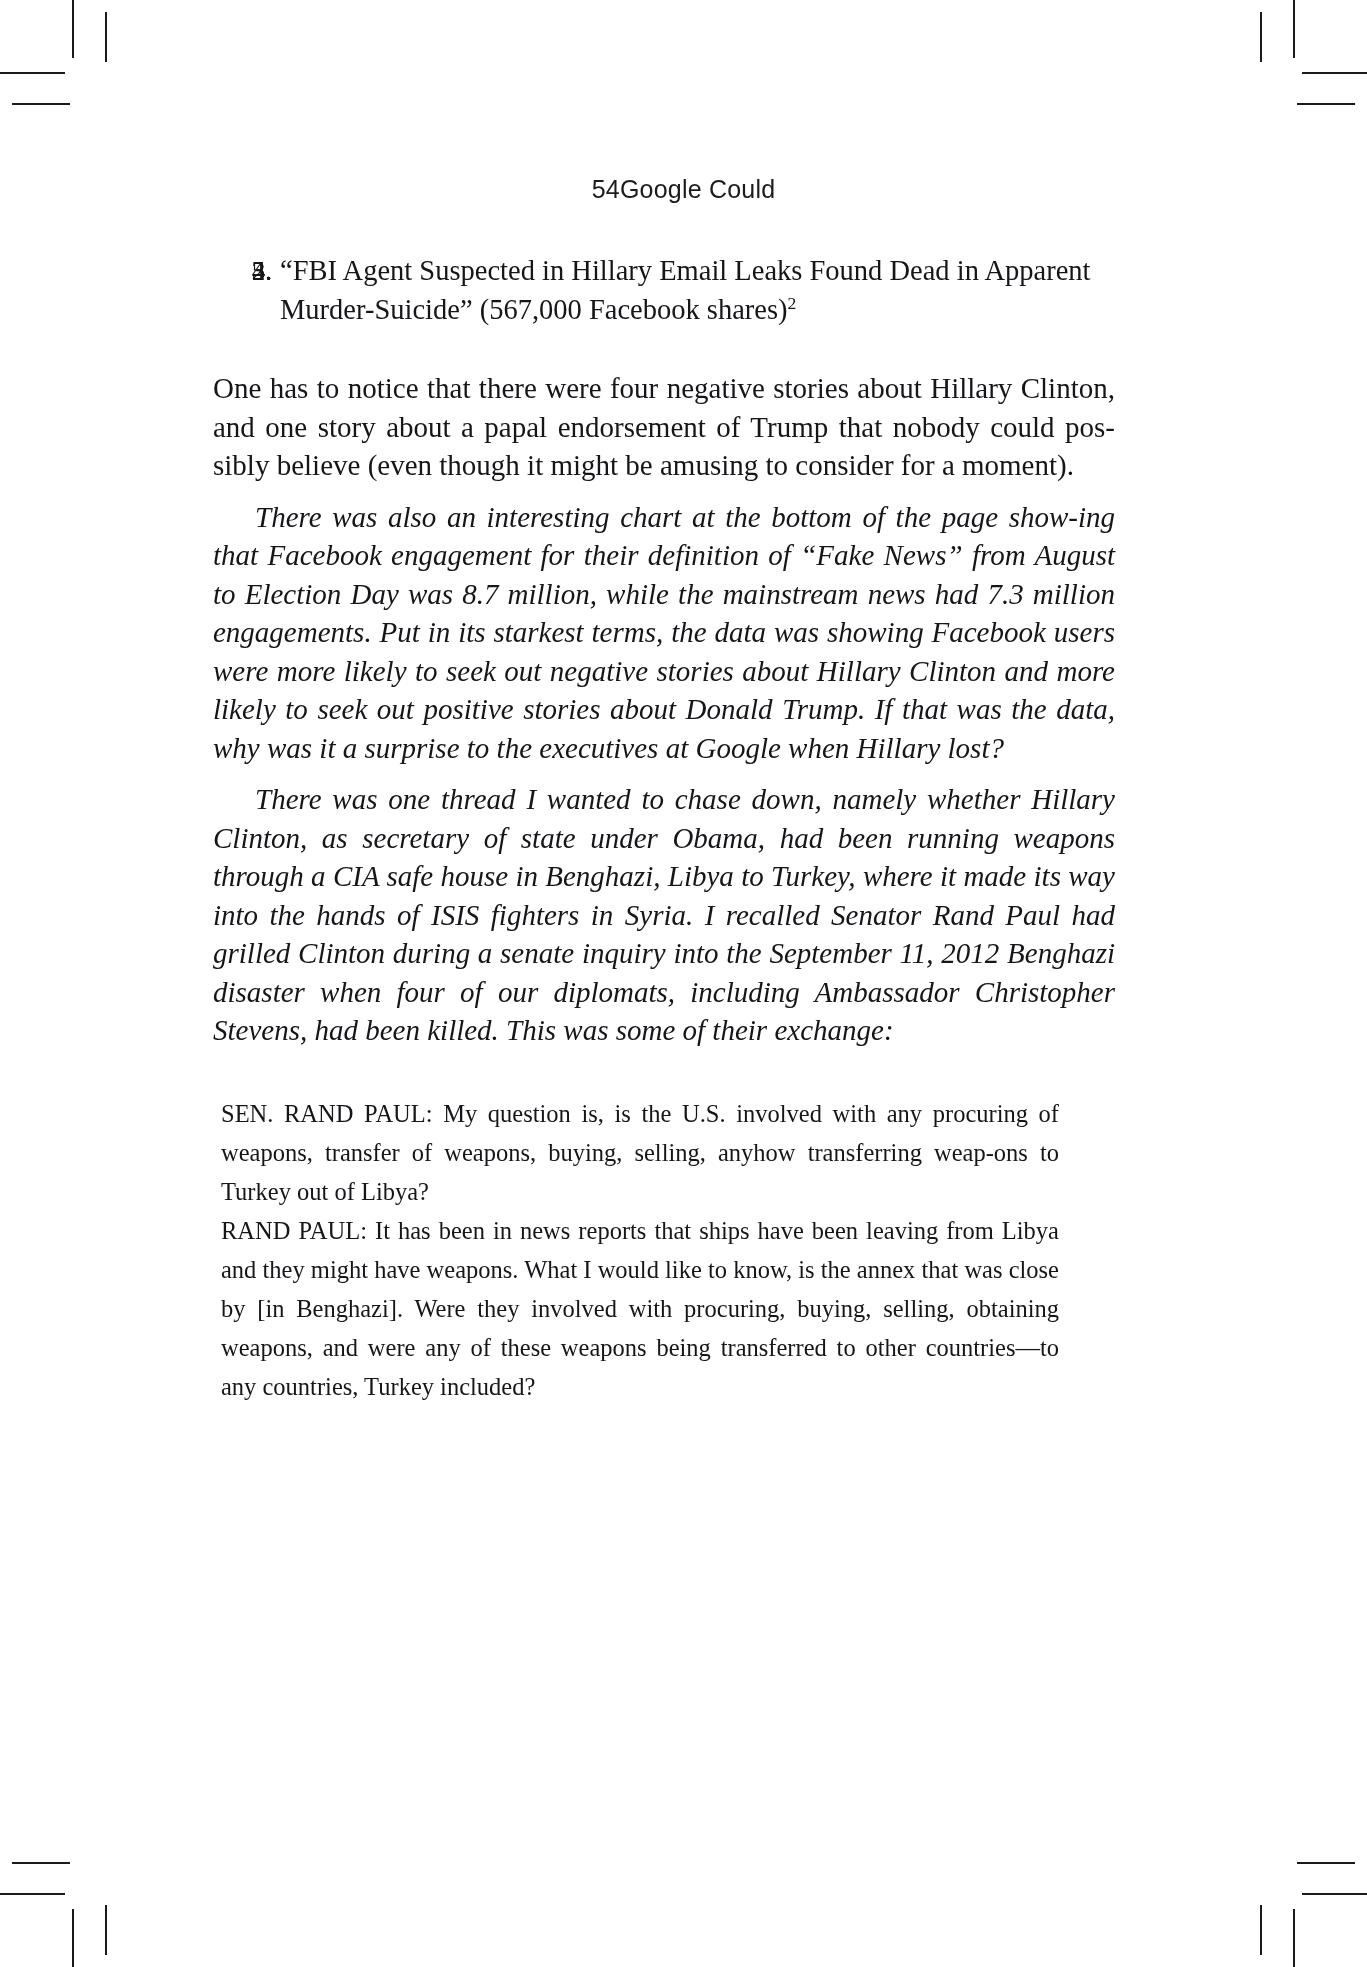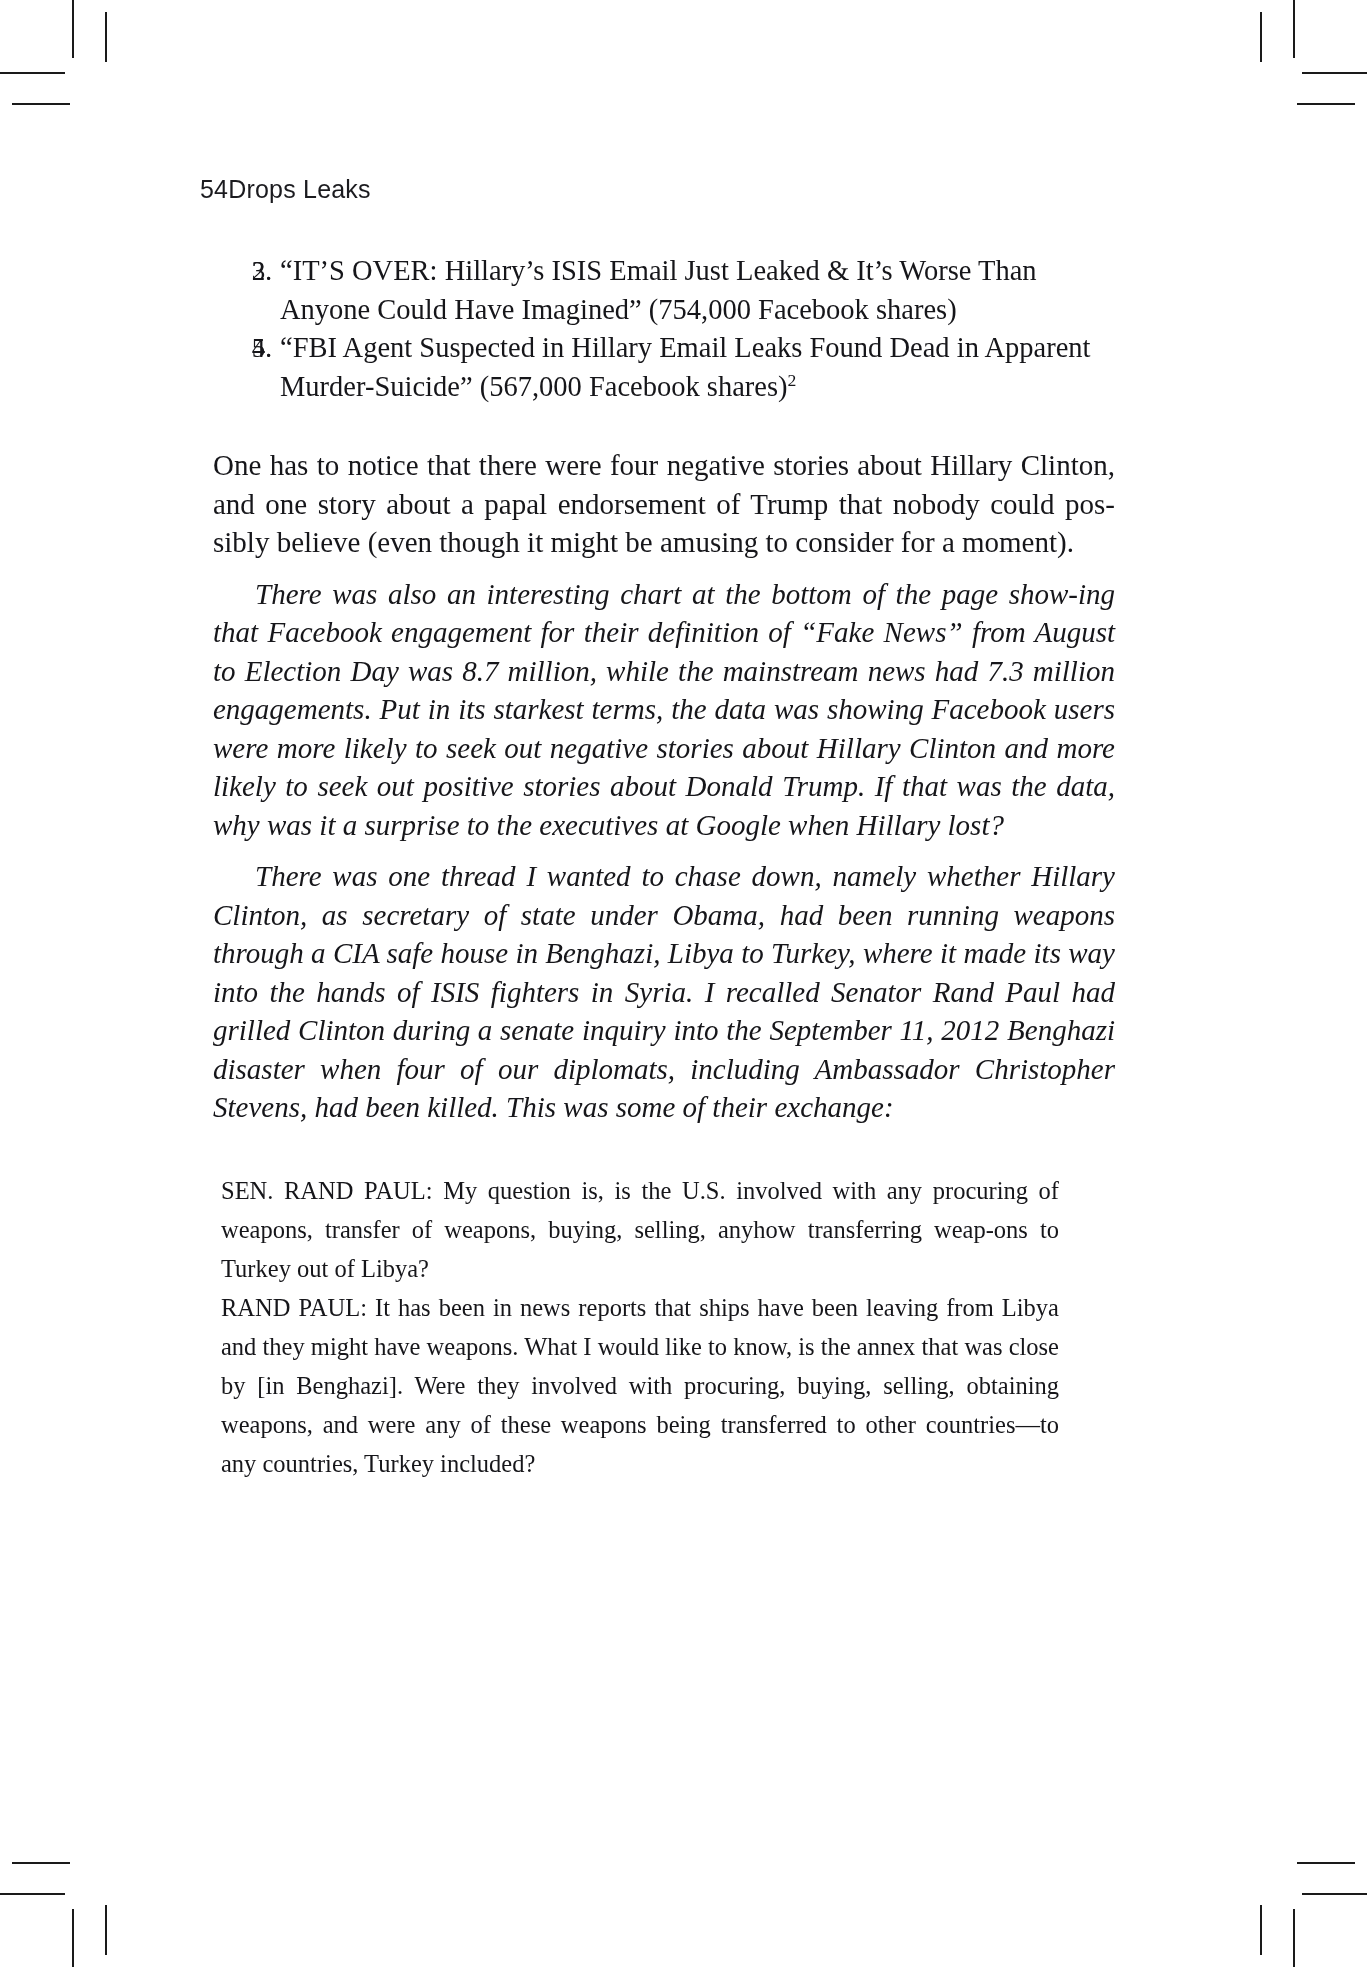--- a/index.html
+++ b/index.html
@@ -49,21 +49,21 @@
   .m-br-h-long  { left: 1302px; top: 1893px; width: 65px; }
   .m-br-h-short { left: 1297px; top: 1862px; width: 58px; }
 
   
   .running-head {
     position: absolute;
     left: 200px;
     right: 200px;
     top: 175px;
     display: flex;
-    justify-content: flex-start;
+    justify-content: center;
     align-items: baseline;
     font-family: "Liberation Sans", "DejaVu Sans", sans-serif;
     font-size: 25px;
     color: #1b1b1f;
     letter-spacing: 0.2px;
   }
   .folio { font-size: 25px; }
   .head-title { font-size: 25px; }
 
   
@@ -146,31 +146,31 @@
   <div class="mark h m-bl-h-long"></div>
   <div class="mark h m-bl-h-short"></div>
 
   <div class="mark v m-br-v-long"></div>
   <div class="mark v m-br-v-short"></div>
   <div class="mark h m-br-h-long"></div>
   <div class="mark h m-br-h-short"></div>
 
   <div class="running-head">
     <span class="folio">54</span>
-    <span class="head-title">Drops Leaks</span>
+    <span class="head-title">Google Could</span>
   </div>
 
   <div class="textblock">
 
     <ol class="numlist">
       <li>
         <span class="num">2.</span>
       </li>
       <li>
-        <span class="num">3.</span><span class="li-text">“IT’S OVER: Hillary’s ISIS Email Just Leaked &amp; It’s Worse Than Anyone Could Have Imagined” (754,000 Facebook shares)</span>
+        <span class="num">3.</span>
       </li>
       <li>
         <span class="num">4.</span>
       </li>
       <li>
         <span class="num">5.</span><span class="li-text">“FBI Agent Suspected in Hillary Email Leaks Found Dead in Apparent Murder-Suicide” (567,000 Facebook shares)</span><sup class="fn">2</sup>
       </li>
     </ol>
 
     <p class="body-p first">One has to notice that there were four negative stories about Hillary Clinton, and one story about a papal endorsement of Trump that nobody could pos-sibly believe (even though it might be amusing to consider for a moment).</p>

